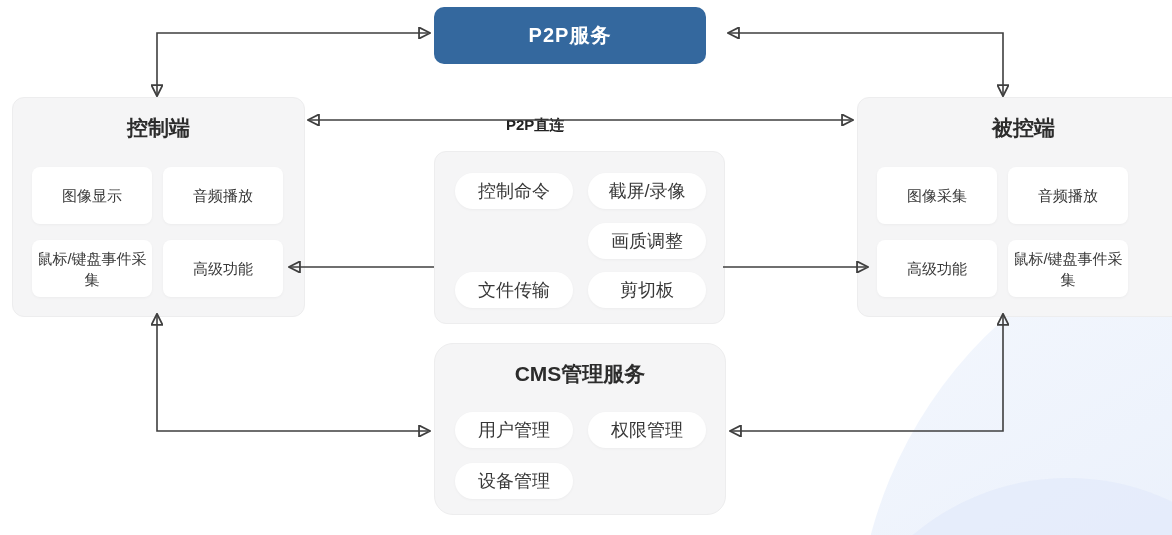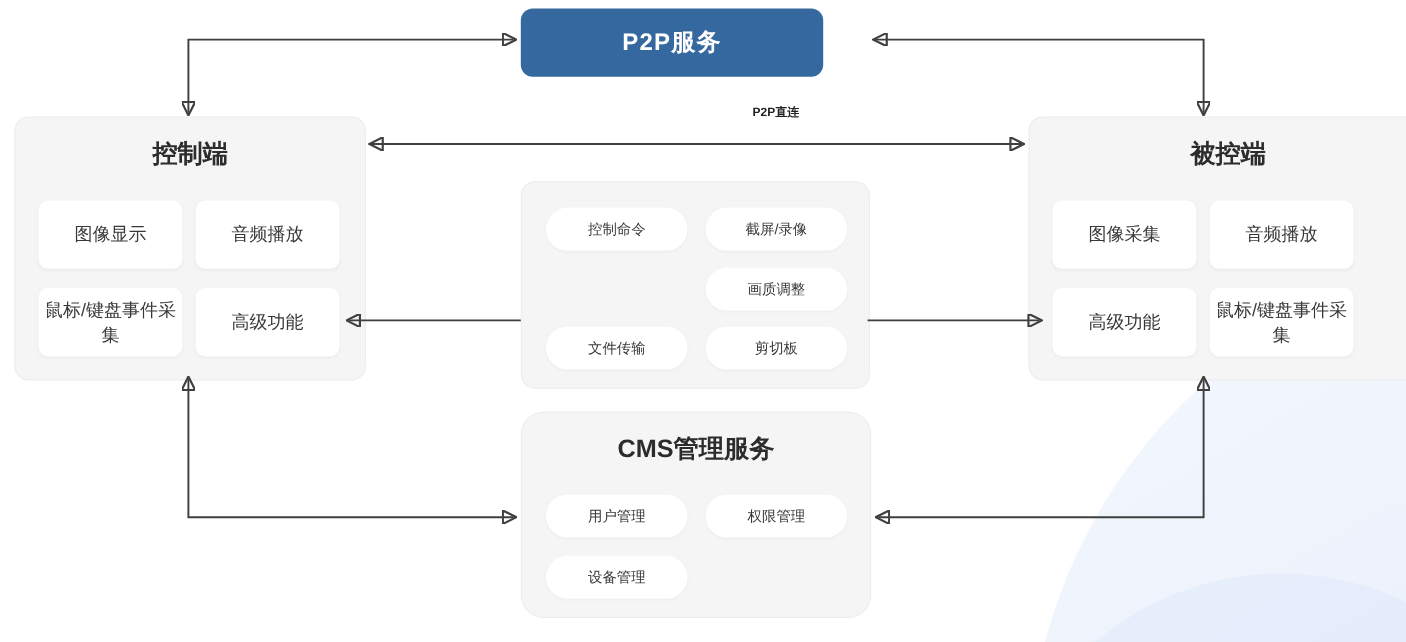--- a/index.html
+++ b/index.html
@@ -24,28 +24,28 @@
   }
   .decor-2{
     position:absolute;left:828px;top:478px;width:480px;height:480px;
     border-radius:50%;z-index:0;background:rgba(228,235,250,.85);
   }
   
   svg.connectors{position:absolute;left:0;top:0;z-index:6;pointer-events:none;}
   svg.connectors path{stroke:var(--arrow);stroke-width:1.6;fill:none;}
   
   .p2p-box{
-    position:absolute;left:434px;top:7px;width:252px;height:57px;z-index:2;
+    position:absolute;left:434px;top:7px;width:272px;height:57px;z-index:2;
     background:var(--blue);border-radius:10px;
     display:flex;align-items:center;justify-content:center;
     color:#fff;font-size:20px;font-weight:bold;letter-spacing:1px;
   }
   .direct-label{
-    position:absolute;left:506px;top:87px;width:160px;z-index:4;
-    text-align:right;font-size:10px;font-weight:bold;color:#222;
+    position:absolute;left:506px;top:116px;width:160px;z-index:4;
+    text-align:left;font-size:15px;font-weight:bold;color:#222;
   }
   .panel{
     position:absolute;z-index:2;background:var(--panel);
     border:1px solid #ededee;border-radius:12px;
   }
   .panel-title{
     position:absolute;left:0;right:0;top:16px;text-align:center;
     font-size:21px;font-weight:bold;color:var(--text-dark);
   }
   .panel.controller{left:12px;top:97px;width:291px;height:218px;}
@@ -58,21 +58,21 @@
     text-align:center;font-size:15px;color:var(--text-body);line-height:1.4;
     padding:2px 4px;box-sizing:border-box;box-shadow:0 1px 3px rgba(0,0,0,.04);
   }
   .card.pos-a{left:19px;top:69px;}
   .card.pos-b{left:150px;top:69px;}
   .card.pos-c{left:19px;top:142px;}
   .card.pos-d{left:150px;top:142px;}
   .pill{
     position:absolute;width:118px;height:36px;background:var(--card);
     border-radius:18px;display:flex;align-items:center;justify-content:center;
-    font-size:12px;color:var(--text-body);box-shadow:0 1px 3px rgba(0,0,0,.04);
+    font-size:18px;color:var(--text-body);box-shadow:0 1px 3px rgba(0,0,0,.04);
   }
   .features .pill.r1c1{left:20px;top:21px;}
   .features .pill.r1c2{left:153px;top:21px;}
   .features .pill.r2c1{left:20px;top:71px;}
   .features .pill.r2c2{left:153px;top:71px;}
   .features .pill.r3c1{left:20px;top:120px;}
   .features .pill.r3c2{left:153px;top:120px;}
   .cms .pill.r1c1{left:20px;top:68px;}
   .cms .pill.r1c2{left:153px;top:68px;}
   .cms .pill.r2c1{left:20px;top:119px;}

